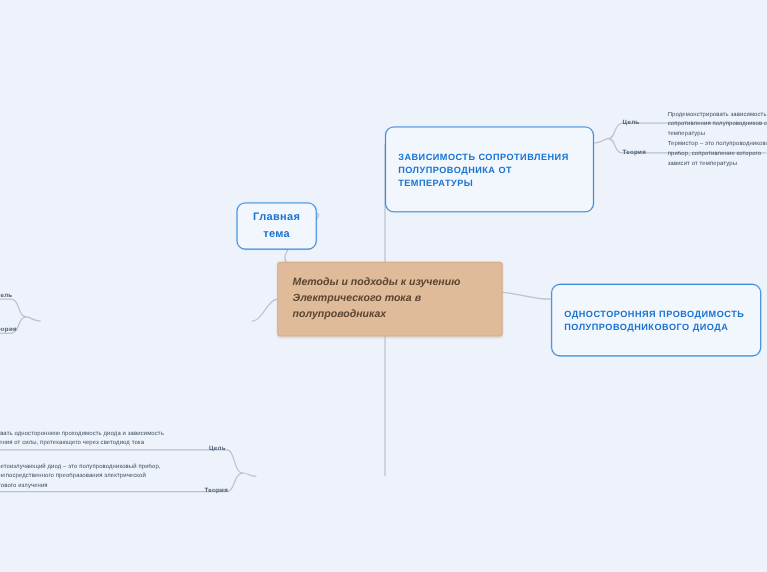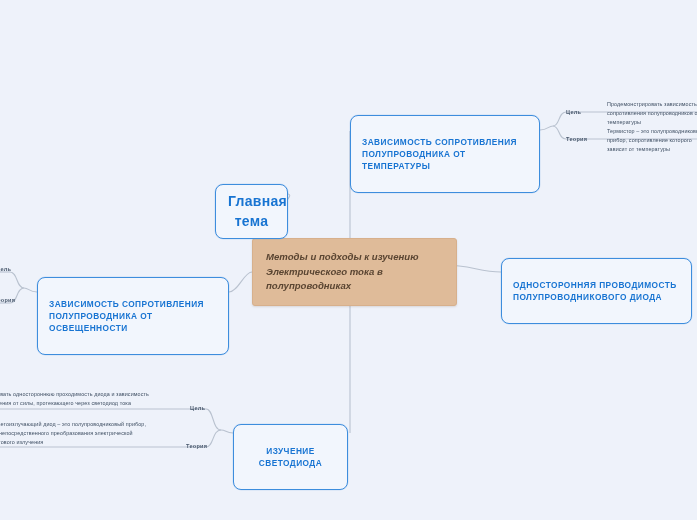--- a/index.html
+++ b/index.html
@@ -23,21 +23,21 @@
     color:#1874d2;
     font-weight:bold;
     font-size:8.3px;
     letter-spacing:.45px;
     line-height:1.45;
     padding:20px 11px;
     text-transform:uppercase;
     box-shadow:0 0 0 .5px rgba(61,141,221,.18);
   }
   .topic-node.small{
-    font-size:14px;
+    font-size:10px;
     letter-spacing:.3px;
     text-transform:none;
     padding:6px 12px;
   }
 
   .center-node{
     background:#dfbb99;
     border:1px solid #d7b08c;
     border-radius:3px;
     color:#5a4532;
@@ -105,28 +105,26 @@
   <div class="node topic-node small" style="left:215px;top:184px;width:73px;text-align:center;">Главная тема</div>
 
   <div class="node topic-node" style="left:350px;top:115px;width:190px;">ЗАВИСИМОСТЬ СОПРОТИВЛЕНИЯ ПОЛУПРОВОДНИКА ОТ ТЕМПЕРАТУРЫ</div>
 
   <div class="leaf-label" style="left:566px;top:109px;">Цель</div>
   <div class="leaf-text r" style="left:607px;top:100px;width:105px;">Продемонстрировать зависимость сопротивления полупроводников от температуры</div>
 
   <div class="leaf-label" style="left:566px;top:136px;">Теория</div>
   <div class="leaf-text r" style="left:607px;top:127px;width:105px;">Термистор – это полупроводниковый прибор, сопротивление которого зависит от температуры</div>
 
-  <div class="node topic-node" style="left:37px;top:277px;width:192px;">ЗАВИСИМОСТЬ СОПРОТИВЛЕНИЯ ПОЛУПРОВОДНИКА ОТ ОСВЕЩЕННОСТИ</div>
 
   <div class="leaf-label" style="left:-4px;top:266px;">Цель</div>
   <div class="leaf-label" style="left:-6px;top:297px;">Теория</div>
 
   <div class="node topic-node" style="left:501px;top:258px;width:191px;">ОДНОСТОРОННЯЯ ПРОВОДИМОСТЬ ПОЛУПРОВОДНИКОВОГО ДИОДА</div>
 
-  <div class="node topic-node" style="left:233px;top:424px;width:115px;text-align:center;">ИЗУЧЕНИЕ СВЕТОДИОДА</div>
 
   <div class="leaf-label" style="left:190px;top:405px;">Цель</div>
   <div class="leaf-text" style="left:-44px;top:390px;width:195px;">Продемонстрировать одностороннюю проходимость диода и зависимость яркости его свечения от силы, протекающего через светодиод тока</div>
 
   <div class="leaf-label" style="left:186px;top:443px;">Теория</div>
   <div class="leaf-text" style="left:-60px;top:420px;width:210px;">Полупроводниковый светоизлучающий диод – это полупроводниковый прибор, предназначенный для непосредственного преобразования электрической энергии в энергию светового излучения</div>
 
 </div>
 
 </body></html>

